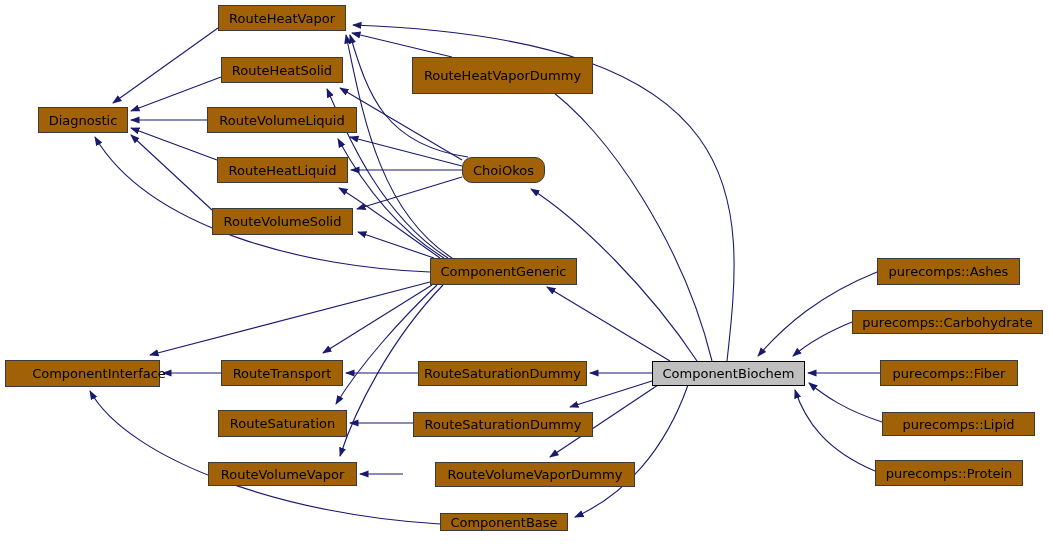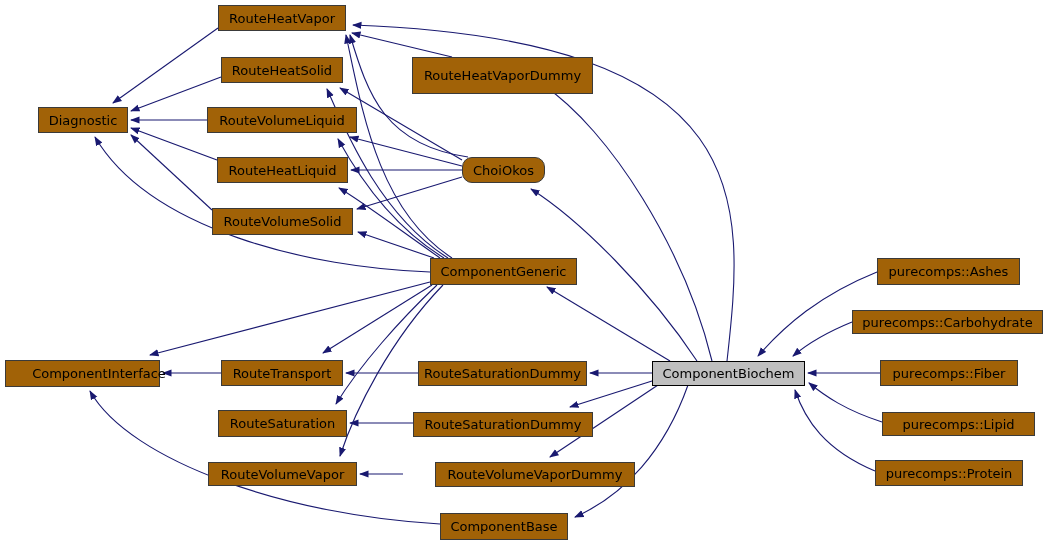--- a/index.html
+++ b/index.html
@@ -107,15 +107,15 @@
       <div class="node" style="left: 221px; top: 360px; width: 122px; height: 26px;">RouteTransport</div>
       <div class="node" style="left: 418px; top: 361px; width: 169px; height: 25px;">RouteSaturationDummy</div>
       <div class="node highlight" style="left: 652px; top: 361px; width: 153px; height: 25px;">ComponentBiochem</div>
       <div class="node" style="left: 880px; top: 360px; width: 138px; height: 26px;">purecomps::Fiber</div>
       <div class="node" style="left: 218px; top: 410px; width: 129px; height: 27px;">RouteSaturation</div>
       <div class="node" style="left: 413px; top: 412px; width: 180px; height: 25px;">RouteSaturationDummy</div>
       <div class="node" style="left: 882px; top: 412px; width: 153px; height: 24px;">purecomps::Lipid</div>
       <div class="node" style="left: 208px; top: 462px; width: 149px; height: 24px;">RouteVolumeVapor</div>
       <div class="node" style="left: 403px; top: 462px; width: 200px; height: 25px; margin-left: 32px;">RouteVolumeVaporDummy</div>
       <div class="node" style="left: 875px; top: 460px; width: 148px; height: 26px;">purecomps::Protein</div>
-      <div class="node" style="left: 440px; top: 513px; width: 128px; height: 27px;">ComponentBase</div>
+      <div class="node" style="left: 440px; top: 513px; width: 128px; height: 18px;">ComponentBase</div>
     </div>
 </div>
 
 </body></html>

